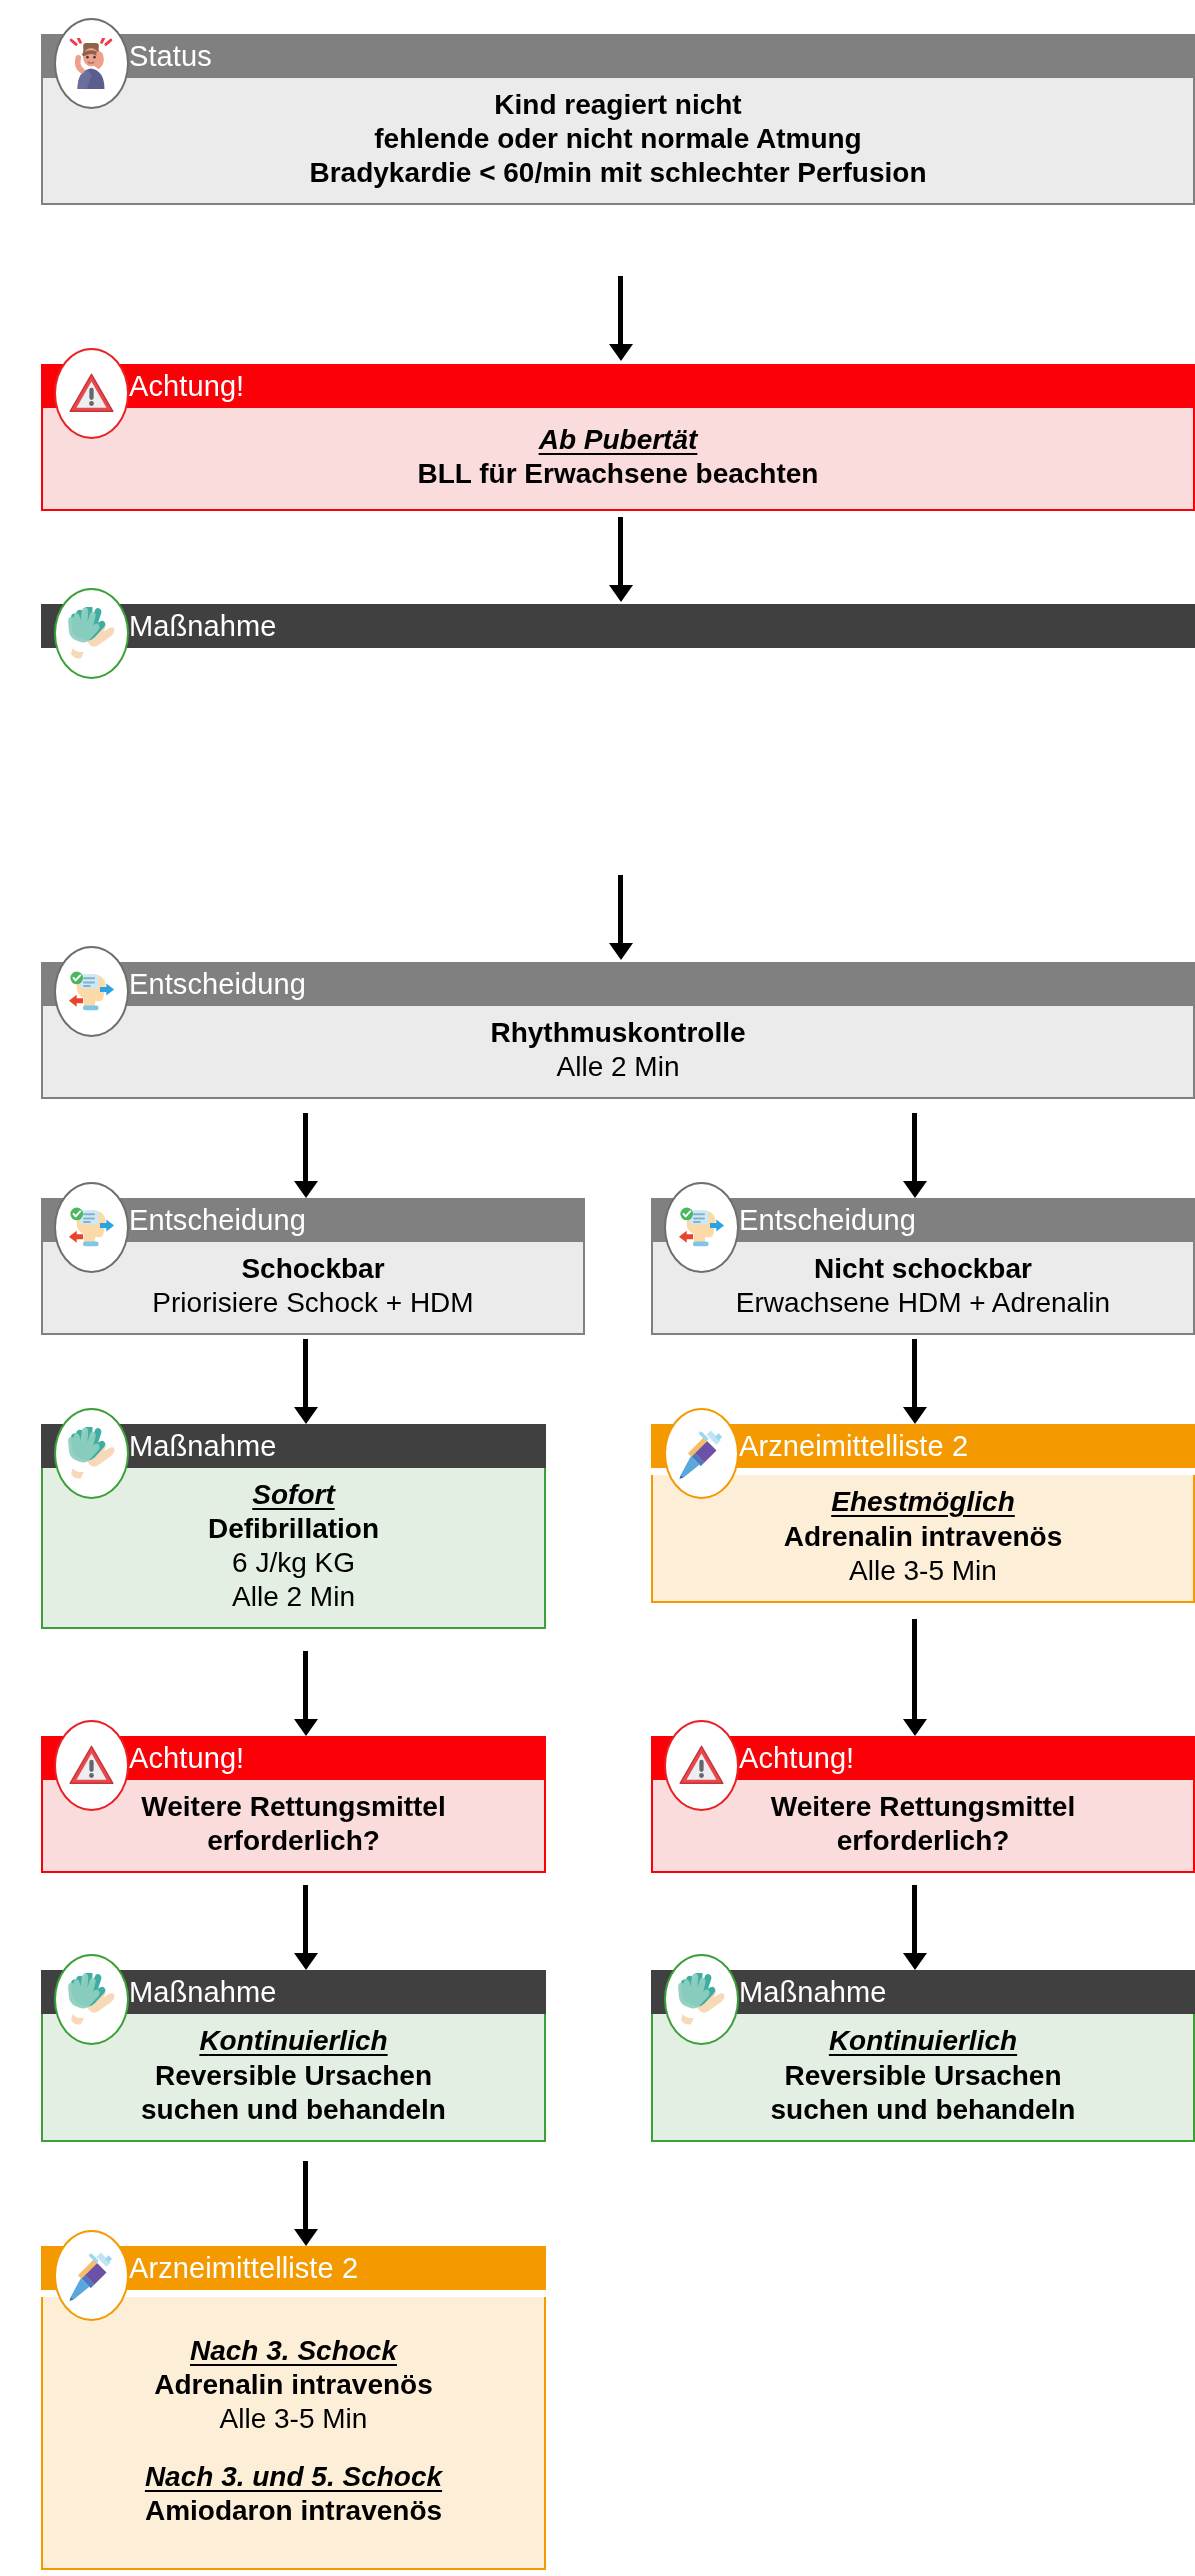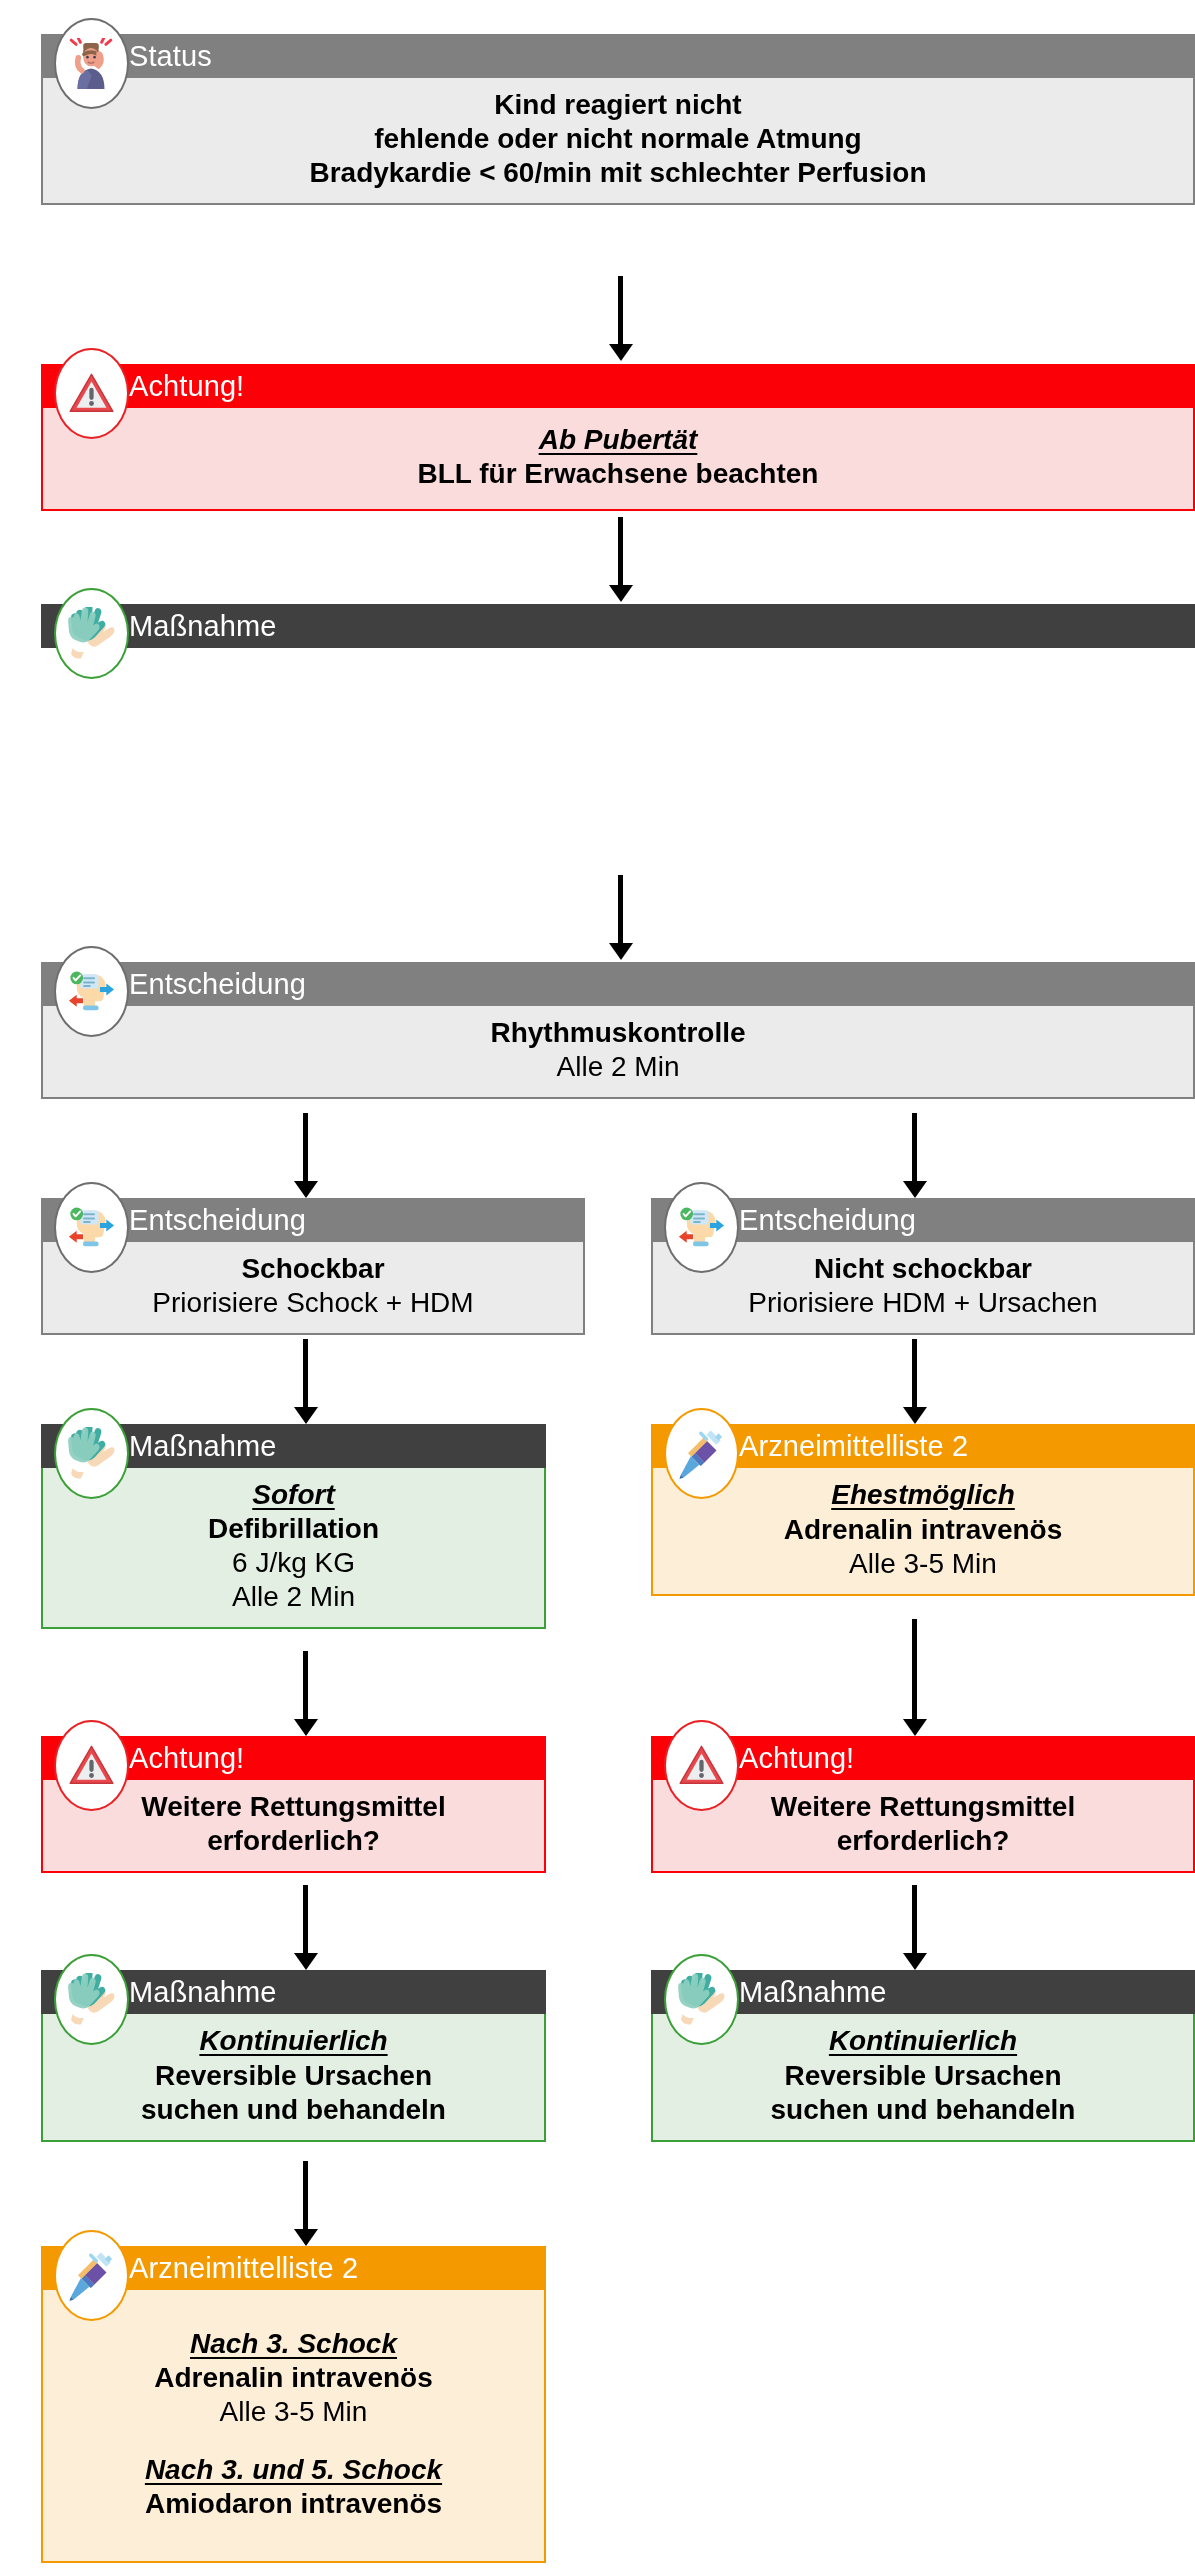--- a/index.html
+++ b/index.html
@@ -56,21 +56,21 @@
   .node-body .ln.sp { height: 24px; }
 
   
   .v-grey  .node-header { background: #808080; }
   .v-grey  .node-body   { background: #ebebeb; border: 2.1px solid #808080; border-top: none; text-align: center; }
   .v-red   .node-header { background: #fb0007; }
   .v-red   .node-body   { background: #fadcdc; border: 2.1px solid #fb0007; border-top: none; }
   .v-green .node-header { background: #404040; }
   .v-green .node-body   { background: #e3efe2; border: 2.1px solid #3aa037; border-top: none; }
   .v-orange .node-header{ background: #f49a00; }
-  .v-orange .node-body  { background: #fdeed8; border: 2.1px solid #f49a00; border-top: none; }
+  .v-orange .node-body  { background: #fdeed8; border: 2.1px solid #f49a00; border-top: none; margin-top: 7px; }
 
   
   .badge {
     position: absolute;
     left: 12.8px;
     top: -15.6px;
     width: 75px;
     height: 91px;
     border-radius: 50%;
     background: #ffffff;
@@ -223,21 +223,21 @@
     <rect x="27" y="21" width="11" height="3" rx="1.5" fill="#7fb3cc"></rect>
     <circle cx="18" cy="11" r="9" fill="#4bb75f"></circle>
     <path d="M13.5 11 l3 3.5 l6.5 -7" stroke="#ffffff" stroke-width="2.8" fill="none" stroke-linecap="round" stroke-linejoin="round"></path>
     <path d="M60 24 l0 -5 l11 8.5 l-11 8.5 l0 -5 l-9 0 l0 -7 z" fill="#29a4e0"></path>
     <path d="M18 40 l0 -5 l-11 8.5 l11 8.5 l0 -5 l9 0 l0 -7 z" fill="#e8442c"></path>
   </svg>
       </div>
       <div class="node-header">Entscheidung</div>
       <div class="node-body" style="min-height: 85px;">
         <div class="ln b">Nicht schockbar</div>
-        <div class="ln">Priorisiere HDM + Ursachen</div>
+        <div class="ln">Erwachsene HDM + Adrenalin</div>
       </div>
     </div>
     <div class="node v-green" style="left: 41px; top: 1424px; width: 505px;">
       <div class="badge">
         <svg width="50" height="54" viewBox="0 0 70 76">
     <path d="M40 30 q8 -12 14 -8 q5 4 -2 13 l10 -6 q6 -2 6 4 q0 5 -9 11 l-14 10 q-6 4 -12 -1 l-3 -4 q-3 -5 2 -9 z" fill="#f7d9b8"></path>
     <path d="M14 18 q-2 -13 5 -14 q6 -1 6 11 l2 -14 q1 -6 6 -5 q5 1 4 8 l-1 12 l4 -10 q2 -6 7 -4 q4 2 2 8 l-4 12 q6 -5 9 -1 q3 4 -2 9 l-12 13 q-6 6 -15 3 l-8 -3 q-8 -4 -9 -13 l-1 -13 q-1 -7 4 -8 q5 -1 6 6 z" fill="#3fada2"></path>
     <path d="M10 22 q-1 -12 4 -13 q5 -1 6 10 l2 -13 q1 -6 6 -5 q4 1 3 8 l-1 12 l3 -10 q2 -6 6 -4 q4 2 2 8 l-3 11 q5 -5 8 -1 q3 4 -2 9 l-11 12 q-6 6 -14 3 l-7 -3 q-7 -4 -8 -12 l-1 -12 q-1 -7 3 -8 q5 -1 5 6 z" fill="#8ecfbf" opacity="0.93"></path>
     <path d="M9 58 q7 7 16 5 l-4 9 q-9 2 -14 -6 z" fill="#f7d9b8"></path>
   </svg>

